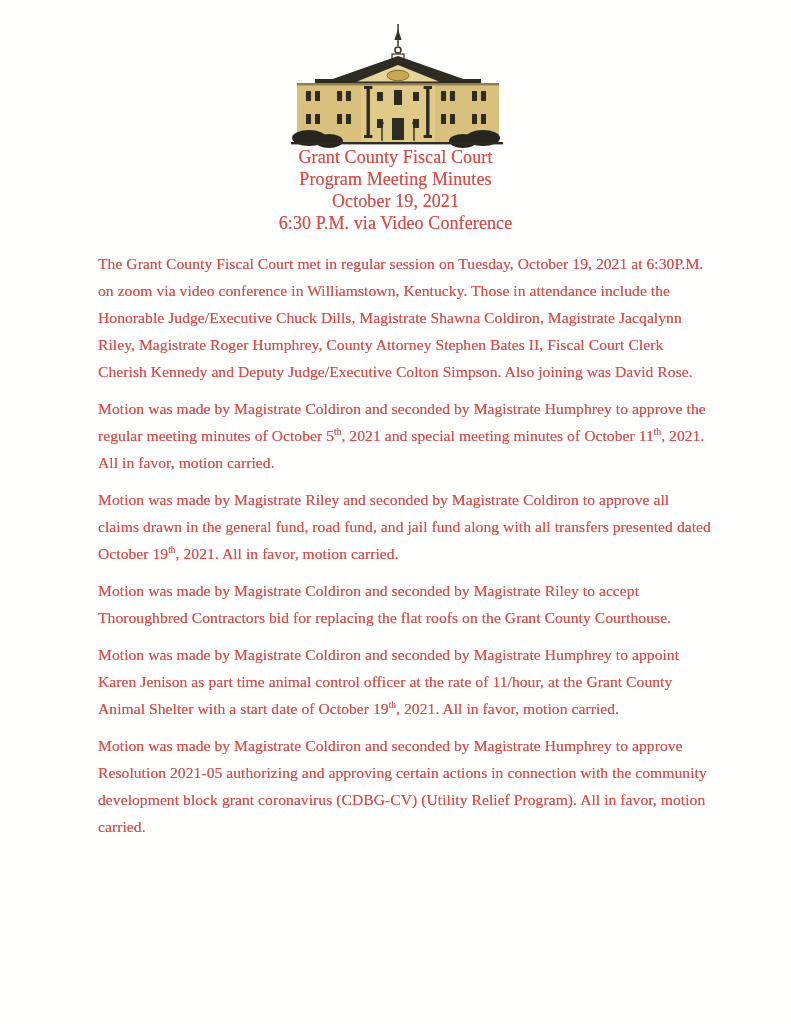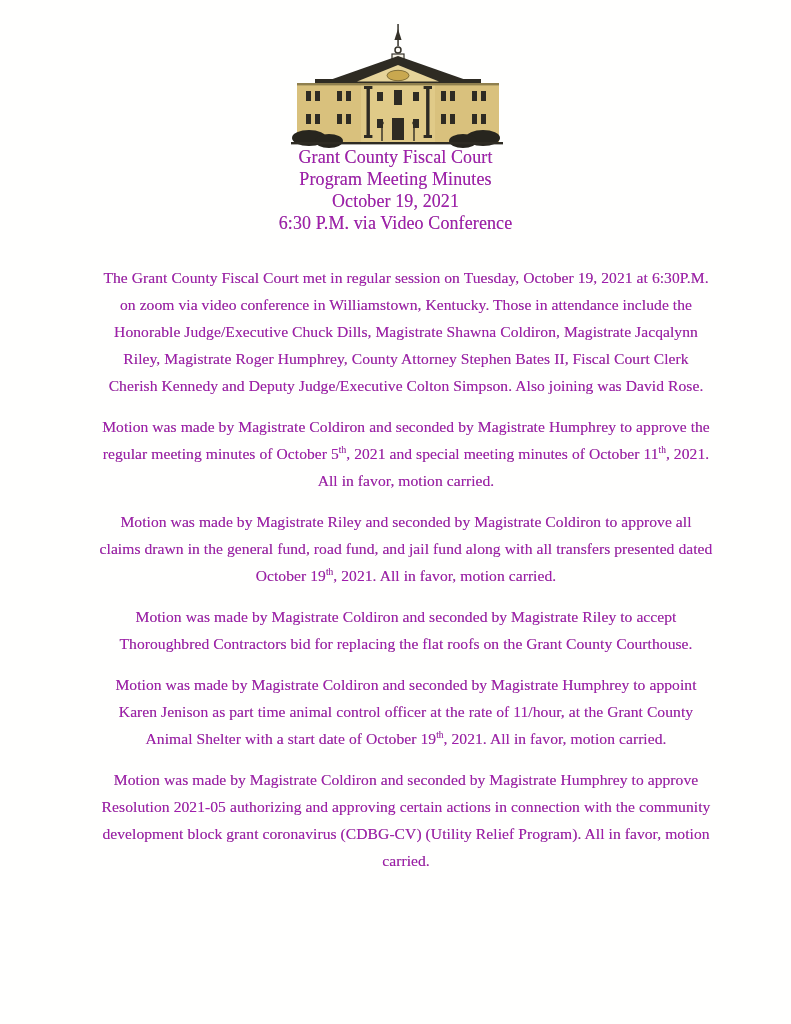--- a/index.html
+++ b/index.html
@@ -3,21 +3,21 @@
 <meta charset="utf-8">
 <style>
   html, body { margin: 0; padding: 0; background: #ffffff; }
 
   .page {
     position: relative;
     width: 791px;
     height: 1024px;
     background: #fffffe;
     font-family: "Liberation Serif", serif;
-    color: #a21caf;
+    color: #ef4444;
     overflow: hidden;
     text-shadow: 0 0 0.5px rgba(45, 42, 38, 0.45); 
   }
 
   .logo-wrap {
     position: absolute;
     top: 24px;
     left: 0;
     right: 0;
     display: flex;
@@ -36,25 +36,24 @@
   }
 
   .doc-body {
     position: absolute;
     top: 250px;
     left: 98px;
     width: 616px;
   }
 
   .para {
-    margin: 14px 0 10px 0;
+    margin: 0 0 10px 0;
     font-size: 15.6px;
     line-height: 27px;
     letter-spacing: 0.05px;
-    text-align: center;
   }
 
   .para sup {
     font-size: 0.6em;
     line-height: 0;
     vertical-align: super;
   }
 </style>
 </head>
 <body>

